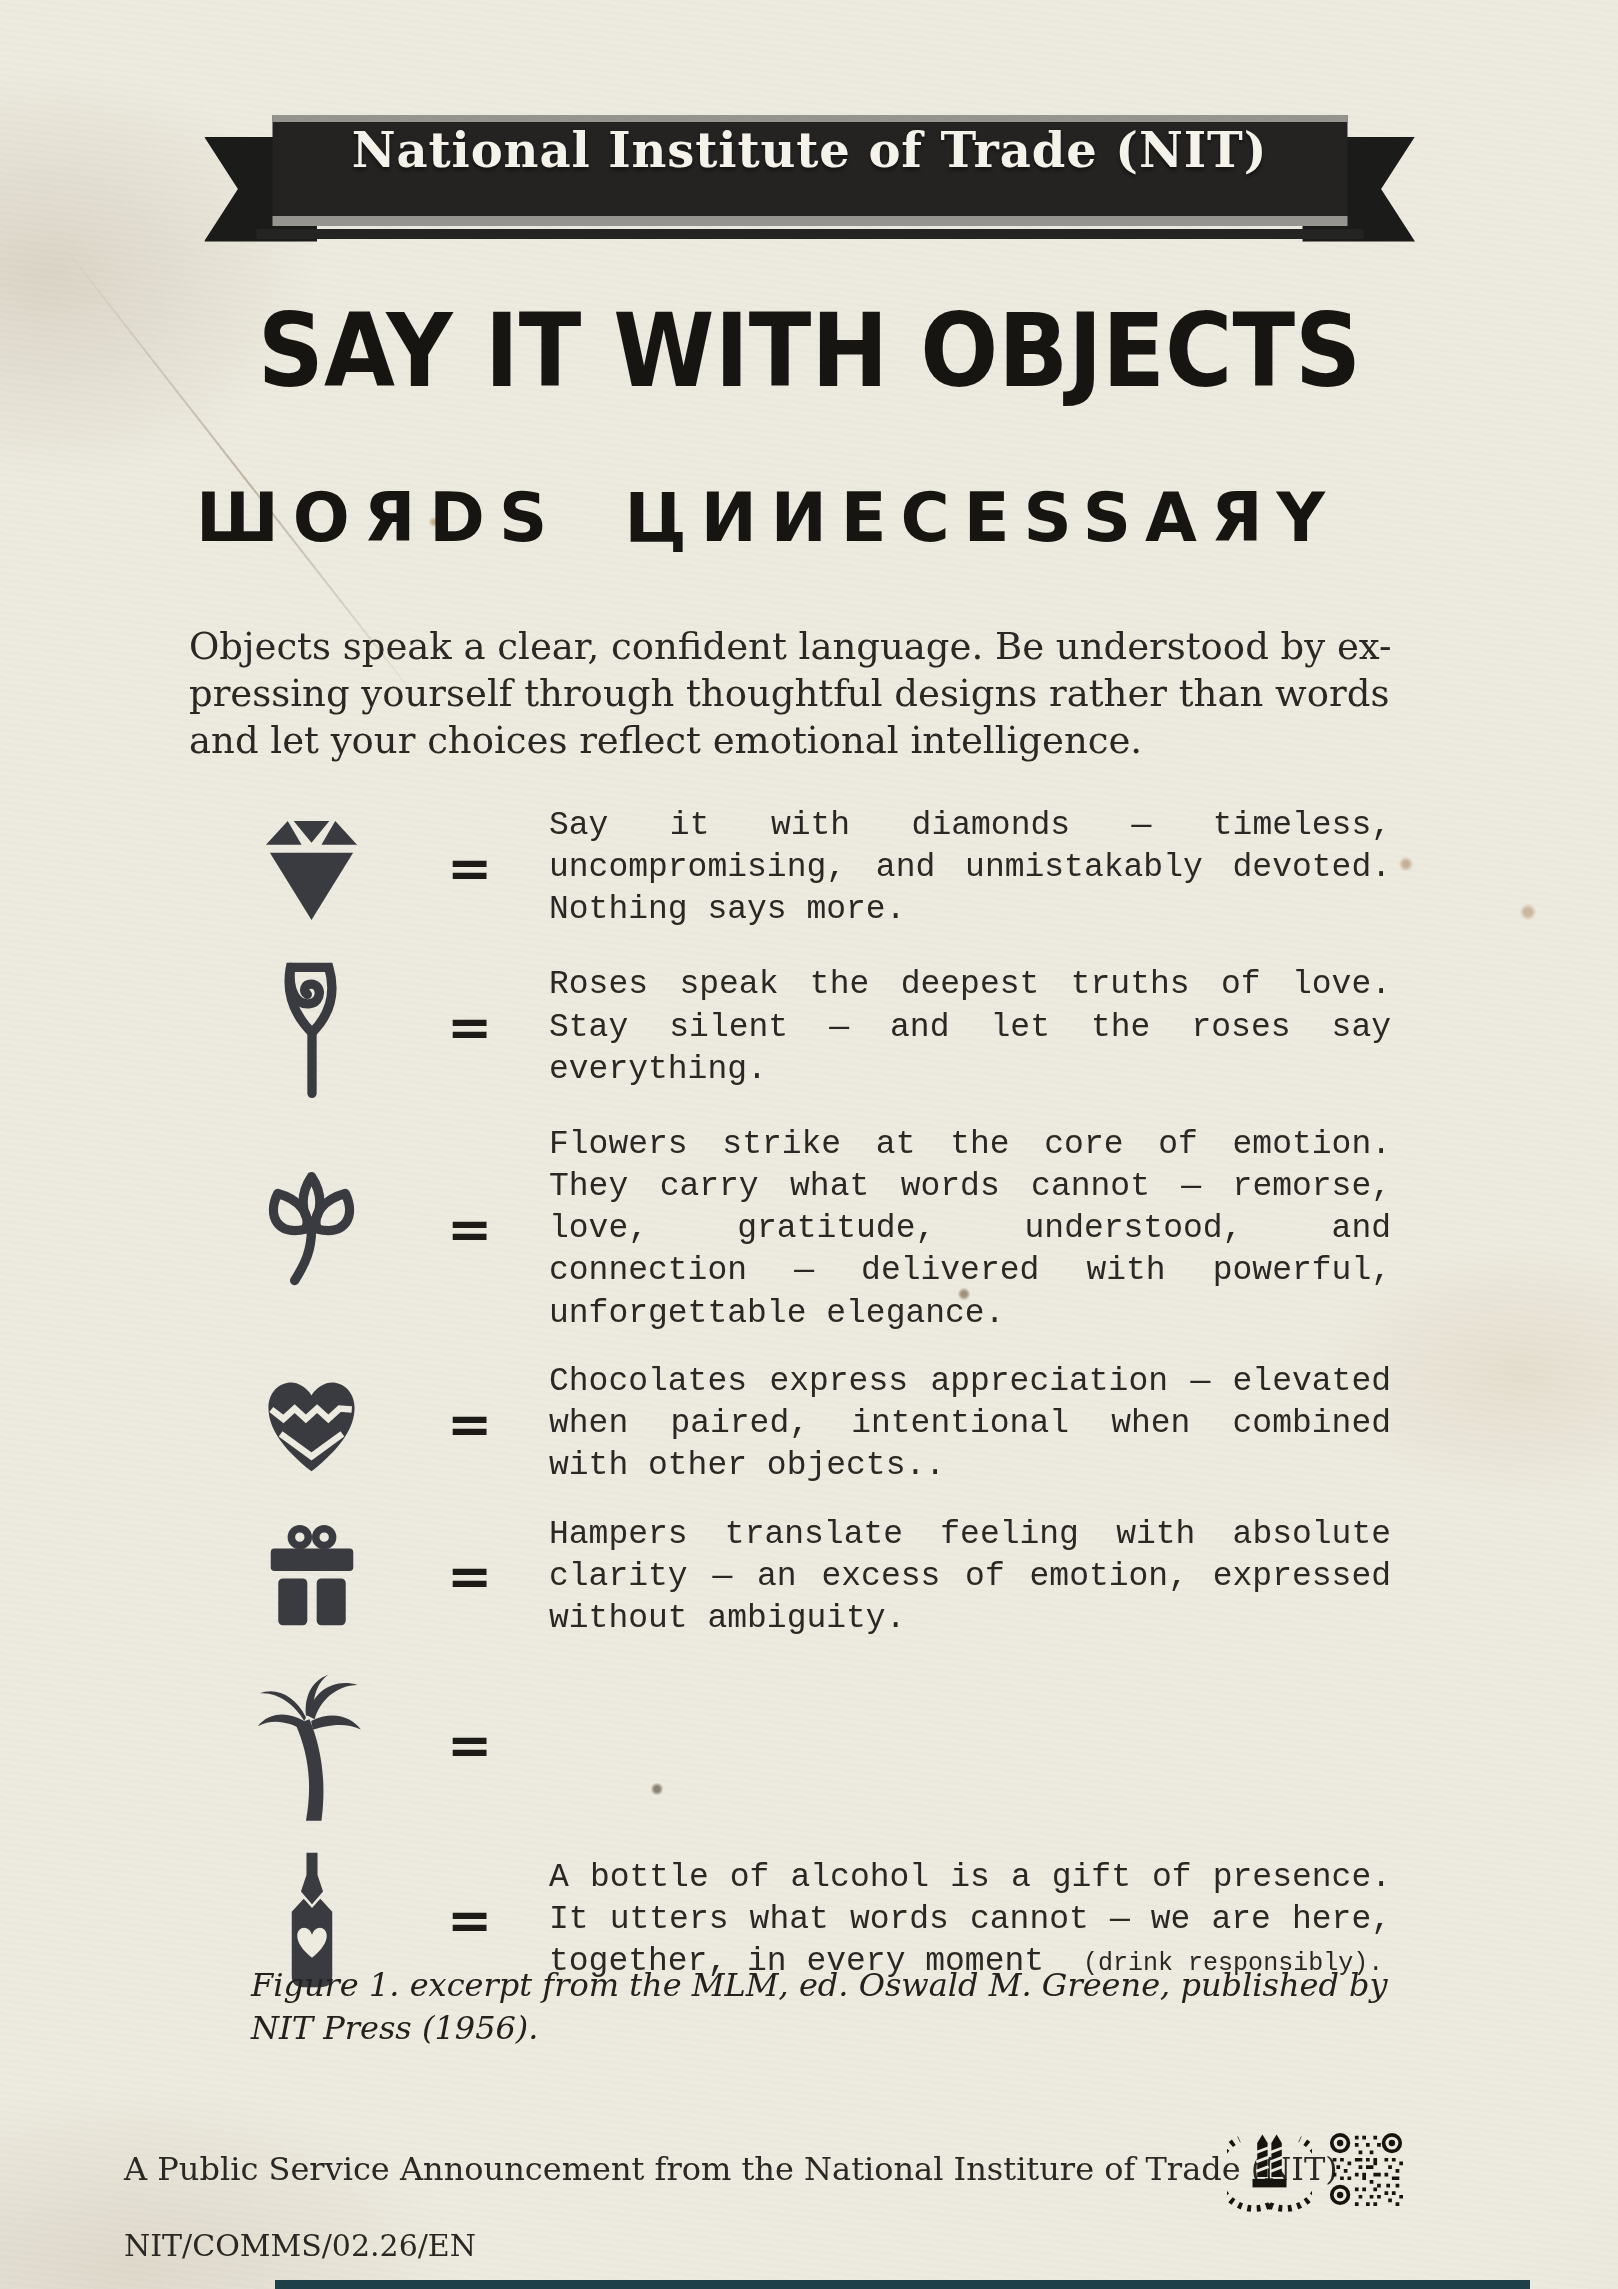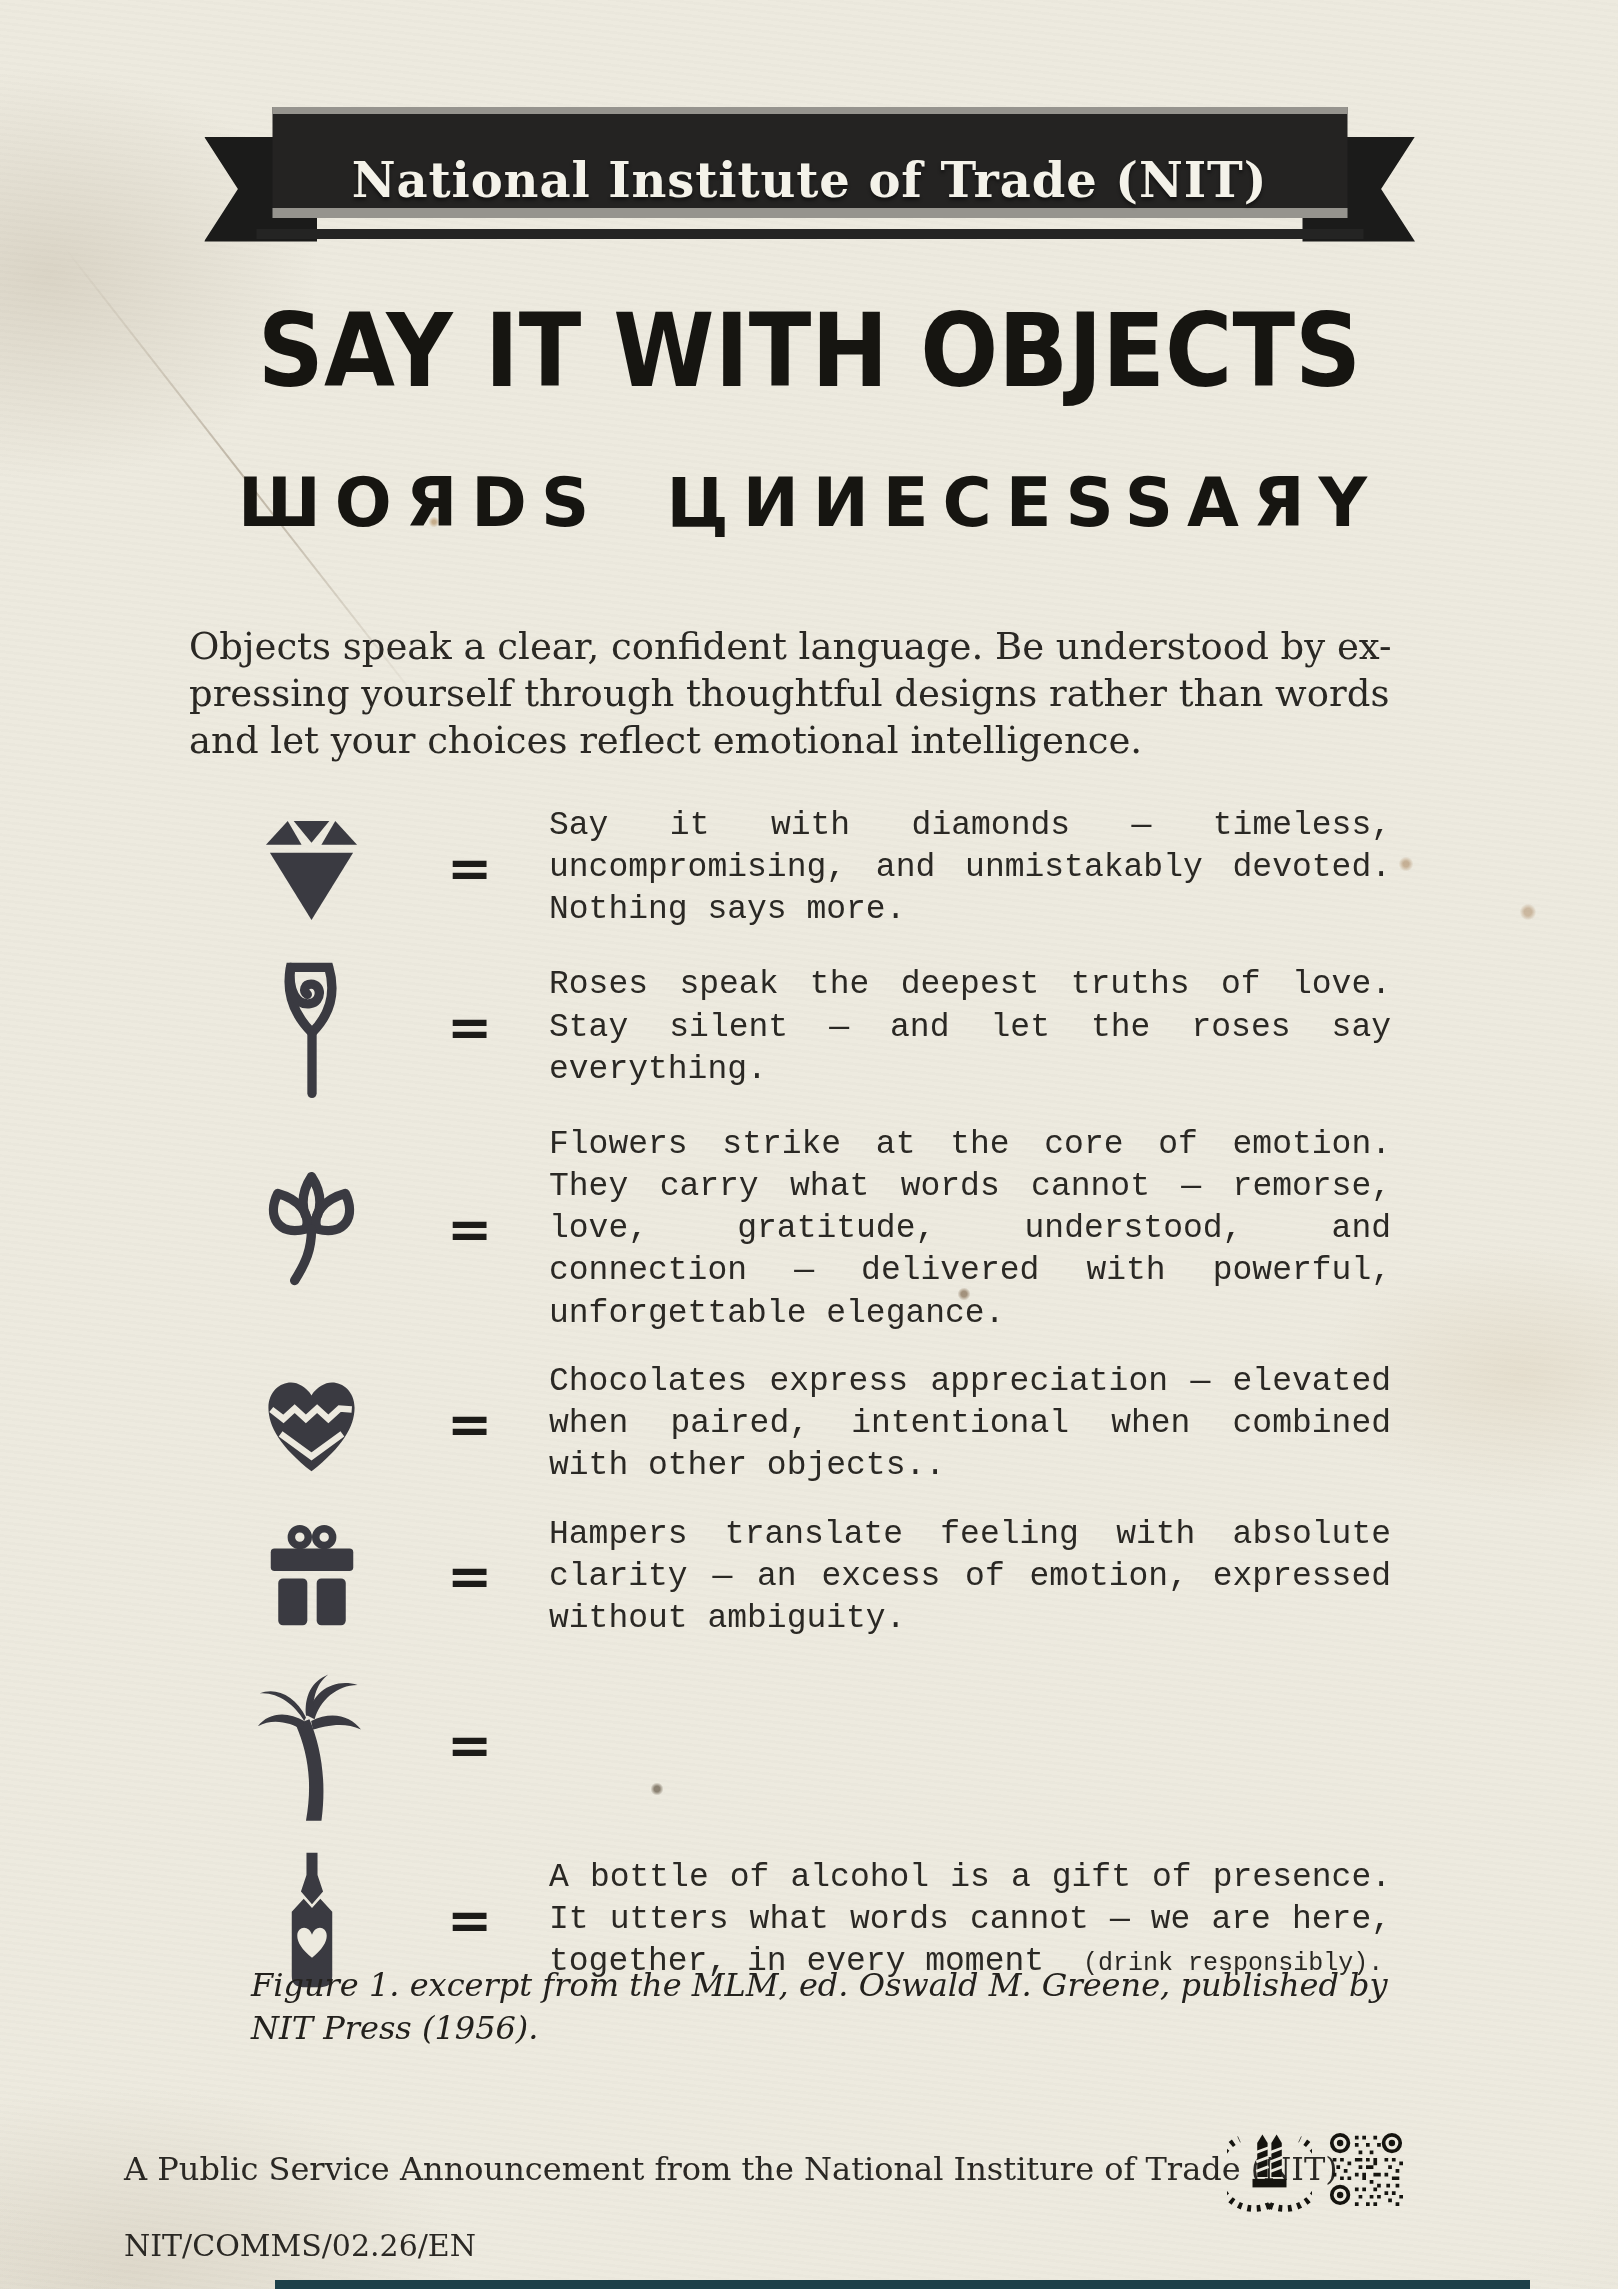--- a/index.html
+++ b/index.html
@@ -28,33 +28,33 @@
   .scratch{position:absolute;top:247px;left:65px;width:591px;height:1.8px;
     background:linear-gradient(90deg, rgba(100,80,55,0), rgba(100,80,55,.35), rgba(100,80,55,0));
     transform:rotate(52deg);transform-origin:left center;}
   
   .ribbon{position:absolute;top:107px;left:50%;transform:translateX(-50%);width:1211px;height:140px;}
   .ribbon .tail{position:absolute;top:29.5px;width:113px;height:105px;background:#1b1b1a;}
   .ribbon .tail.left{left:0;clip-path:polygon(0 0,100% 0,100% 100%,0 100%,30% 50%);}
   .ribbon .tail.right{right:0;clip-path:polygon(0 0,100% 0,70% 50%,100% 100%,0 100%);}
   .ribbon .underlay{position:absolute;left:52px;right:52px;top:122px;height:10px;background:#242423;}
   .ribbon .band{
-    position:absolute;left:68px;right:68px;top:0;height:94px;
+    position:absolute;left:68px;right:68px;top:8px;height:94px;
     background:#242322;border-top:7.4px solid #96948e;border-bottom:10px solid #96948e;
-    display:flex;align-items:flex-end;justify-content:center;
+    display:flex;align-items:flex-start;justify-content:center;
   }
   .ribbon .band span{
     color:#f4f2e9;font-family:"DejaVu Serif",serif;font-weight:bold;
     font-size:48px;letter-spacing:0.9px;text-shadow:0 2.8px 3.7px rgba(0,0,0,.45);
   }
   
   .title1{position:absolute;top:292px;left:196px;width:1227px;text-align:center;
     font-family:"DejaVu Sans",sans-serif;font-weight:bold;font-size:90px;color:#161511;
     letter-spacing:0px;transform:scale(1.02,1.12);transform-origin:center top;white-space:nowrap;}
-  .title2{position:absolute;top:464px;left:196px;width:1227px;text-align:center;
+  .title2{position:absolute;top:479px;left:196px;width:1227px;
     font-family:"DejaVu Sans",sans-serif;font-weight:bold;font-size:67px;color:#161511;
     letter-spacing:14px;word-spacing:26px;white-space:nowrap;}
   
   .intro{position:absolute;top:624px;left:189px;width:1227px;
     font-size:37px;line-height:1.27;white-space:pre-line;color:#2a2824;}
   
   .rows{position:absolute;top:805px;left:233px;width:1163px;display:flex;flex-direction:column;gap:26px;}
   .row{display:flex;align-items:center;}
   .icon-cell{width:157px;display:flex;justify-content:center;align-items:center;flex:none;}
   .eq-cell{width:159px;text-align:center;flex:none;

